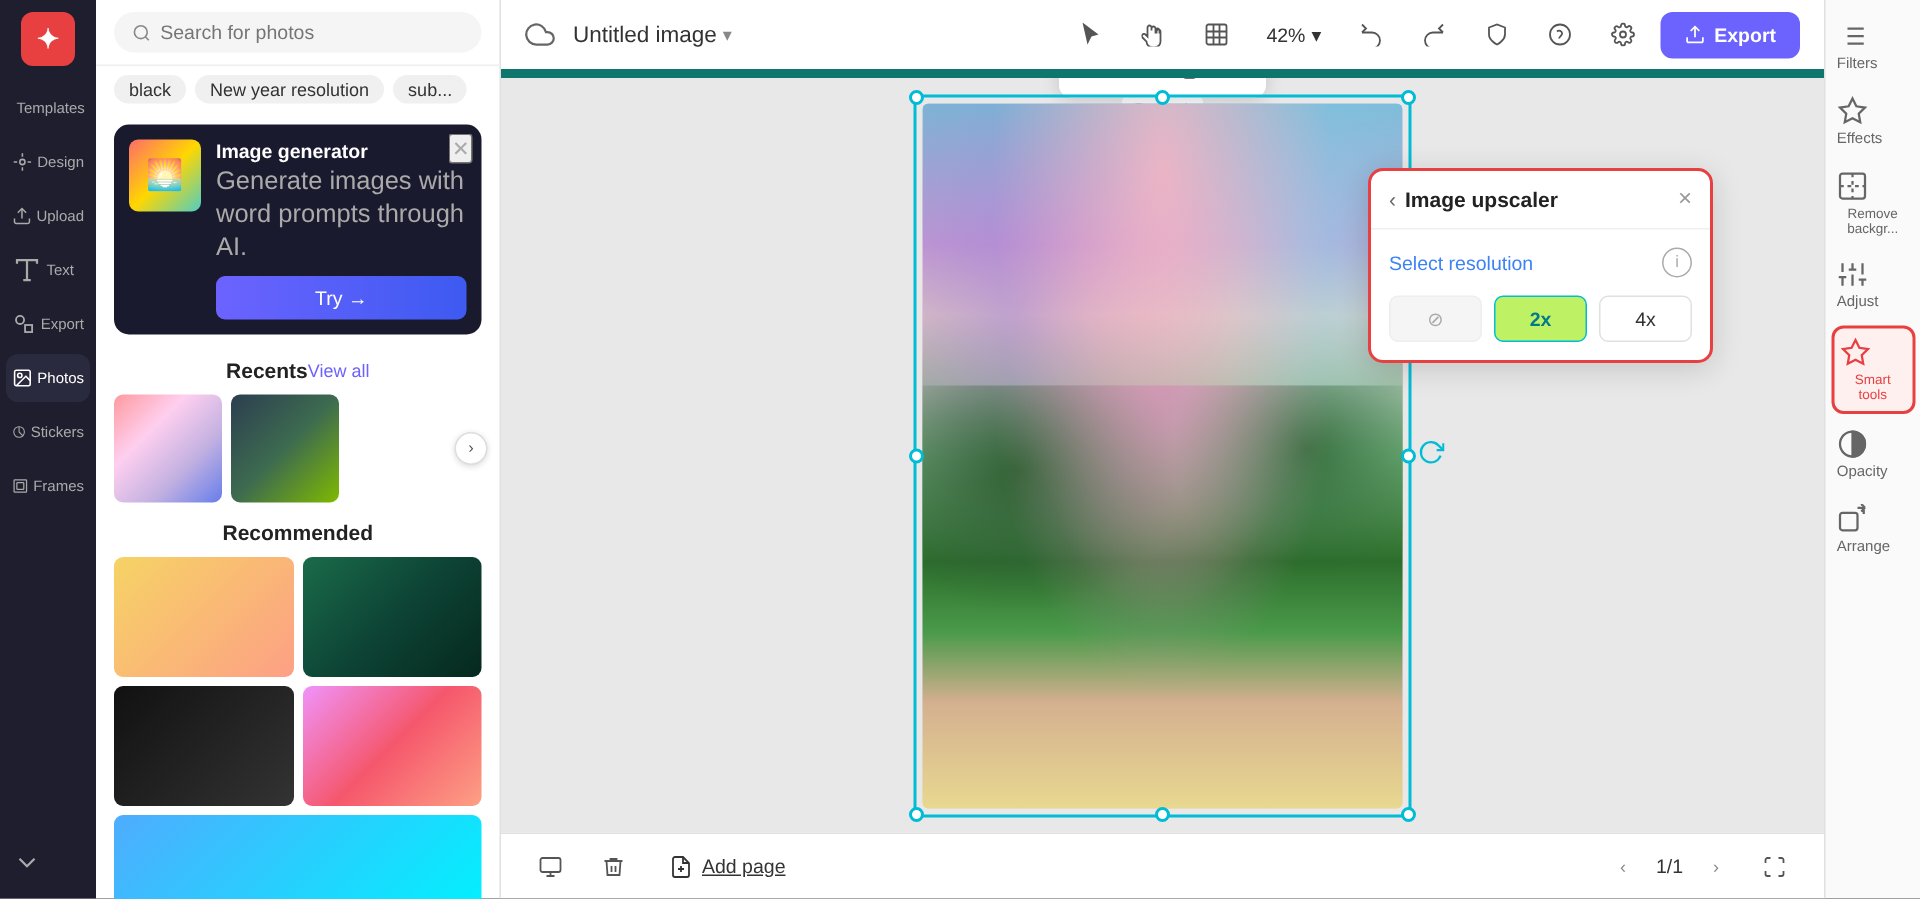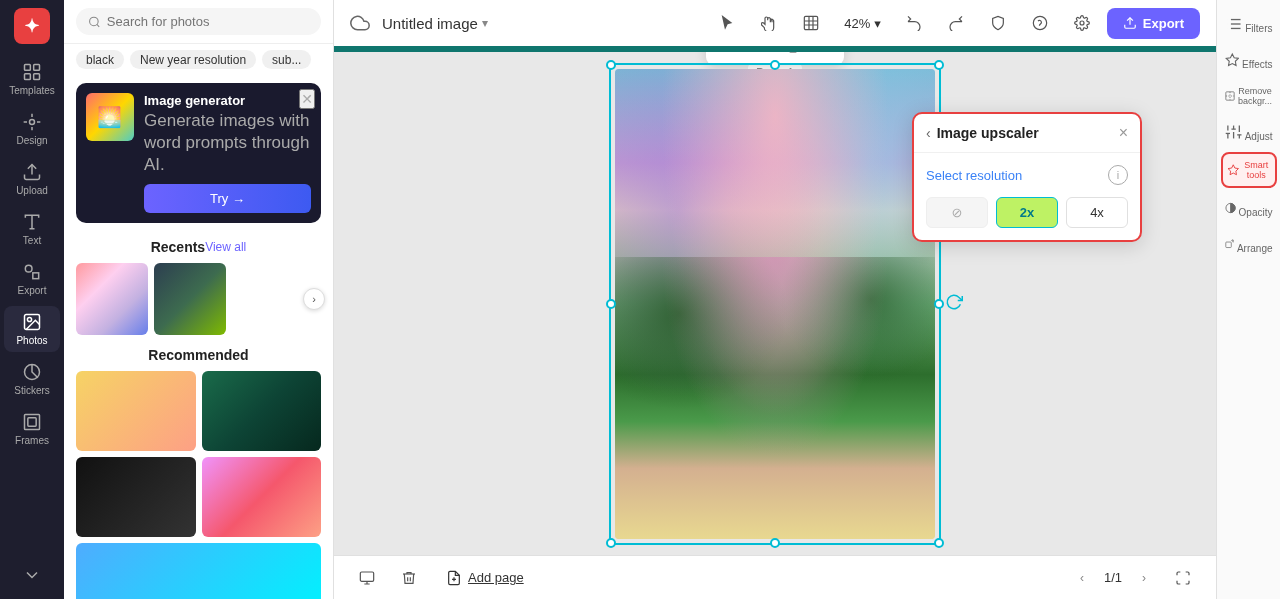--- a/index.html
+++ b/index.html
@@ -20,21 +20,21 @@
       width: 36px; height: 36px;
       background: #e84040;
       border-radius: 8px;
       display: flex; align-items: center; justify-content: center;
       color: white; font-size: 18px; font-weight: bold;
       margin-bottom: 8px;
     }
     .rail-item {
       width: 56px;
       padding: 6px 4px;
-      display: flex; flex-direction: column; align-items: center;
+      display: flex; flex-direction: row; align-items: center;
       gap: 3px;
       border-radius: 8px;
       cursor: pointer;
       color: #aaa;
       font-size: 10px;
       text-align: left;
     }
     .rail-item.active { background: #2a2a3e; color: #fff; }
     .rail-item svg { width: 20px; height: 20px; }
 
@@ -343,21 +343,21 @@
       display: flex;
       flex-direction: column;
       align-items: center;
       padding: 8px 0;
       gap: 4px;
       flex-shrink: 0;
     }
     .right-rail-item {
       width: 56px;
       padding: 6px 4px;
-      display: flex; flex-direction: row; align-items: flex-end;
+      display: flex; flex-direction: column; align-items: flex-start;
       gap: 3px;
       border-radius: 8px;
       cursor: pointer;
       color: #666;
       font-size: 10px;
       text-align: center;
     }
     .right-rail-item.active {
       background: #fff0f0;
       color: #e84040;

